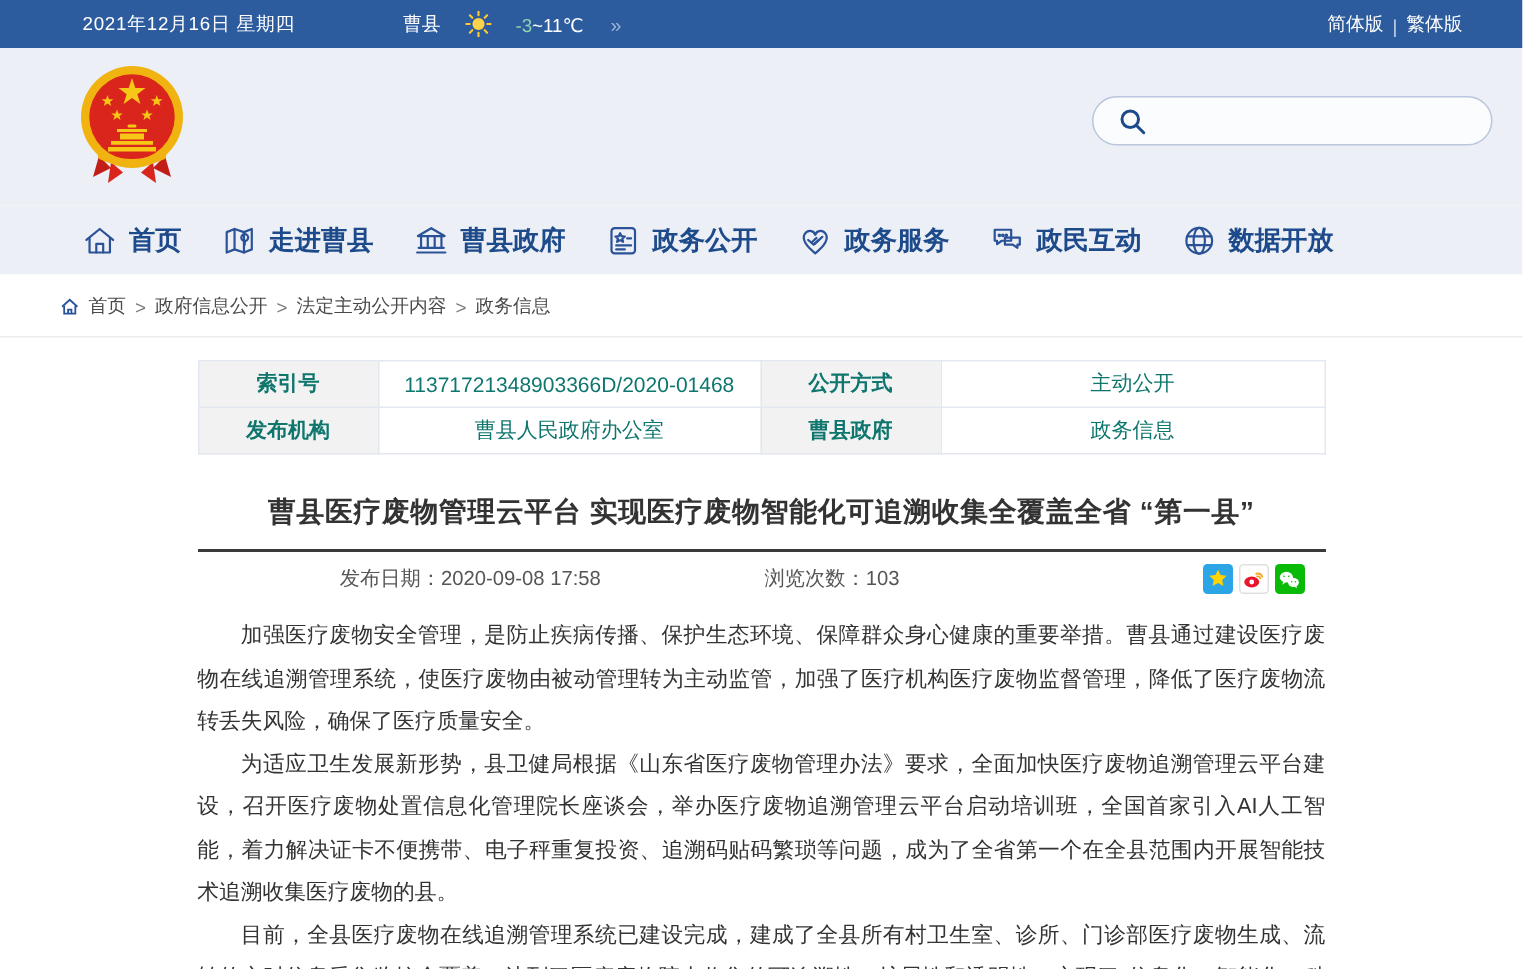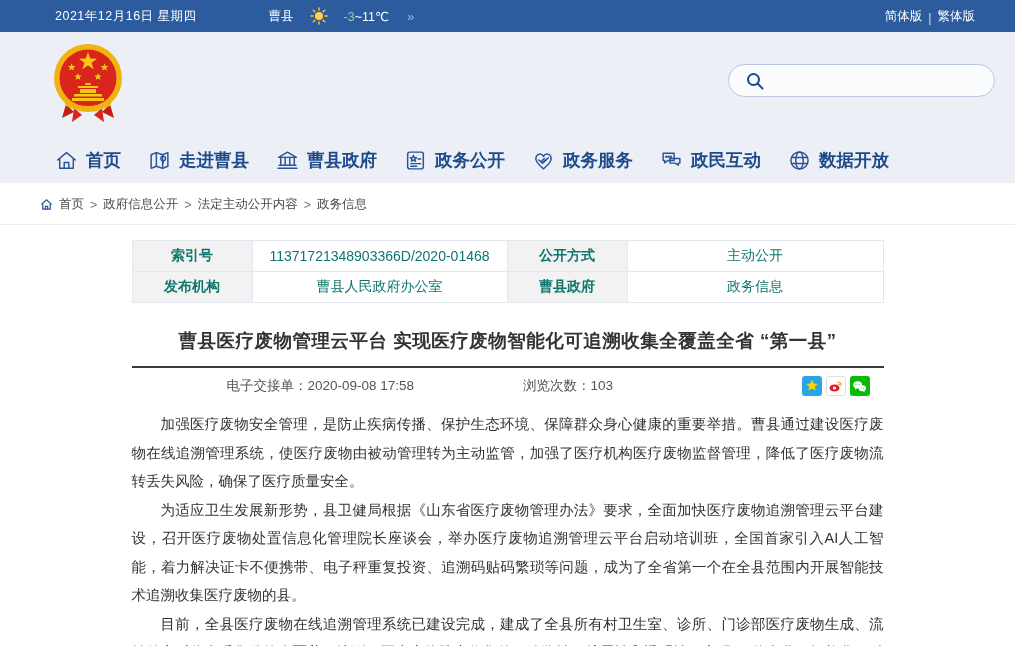--- a/index.html
+++ b/index.html
@@ -232,21 +232,21 @@
       <td class="val2">政务信息</td>
     </tr>
   </tbody>
     </table>
 
   <h1 class="title">曹县医疗废物管理云平台 实现医疗废物智能化可追溯收集全覆盖全省 “第一县”</h1>
   <div class="rule"></div>
 
   <div class="metarow">
     <span class="pub">
-      <span>电子交接单：</span><span>2020-09-08 17:58</span>
+      <span>发布日期：</span><span>2020-09-08 17:58</span>
     </span>
     <span class="views">
       <span>浏览次数：</span><span>103</span>
     </span>
     <span class="shareicons">
       <span class="si qzone">
         <svg width="14" height="14" viewBox="0 0 14 14">
           <path d="M7 0.8 L8.7 4.4 L12.8 4.9 L9.8 7.6 L10.6 11.6 L7 9.6 L3.4 11.6 L4.2 7.6 L1.2 4.9 L5.3 4.4 Z" fill="#ffd400"></path>
         </svg>
       </span>

